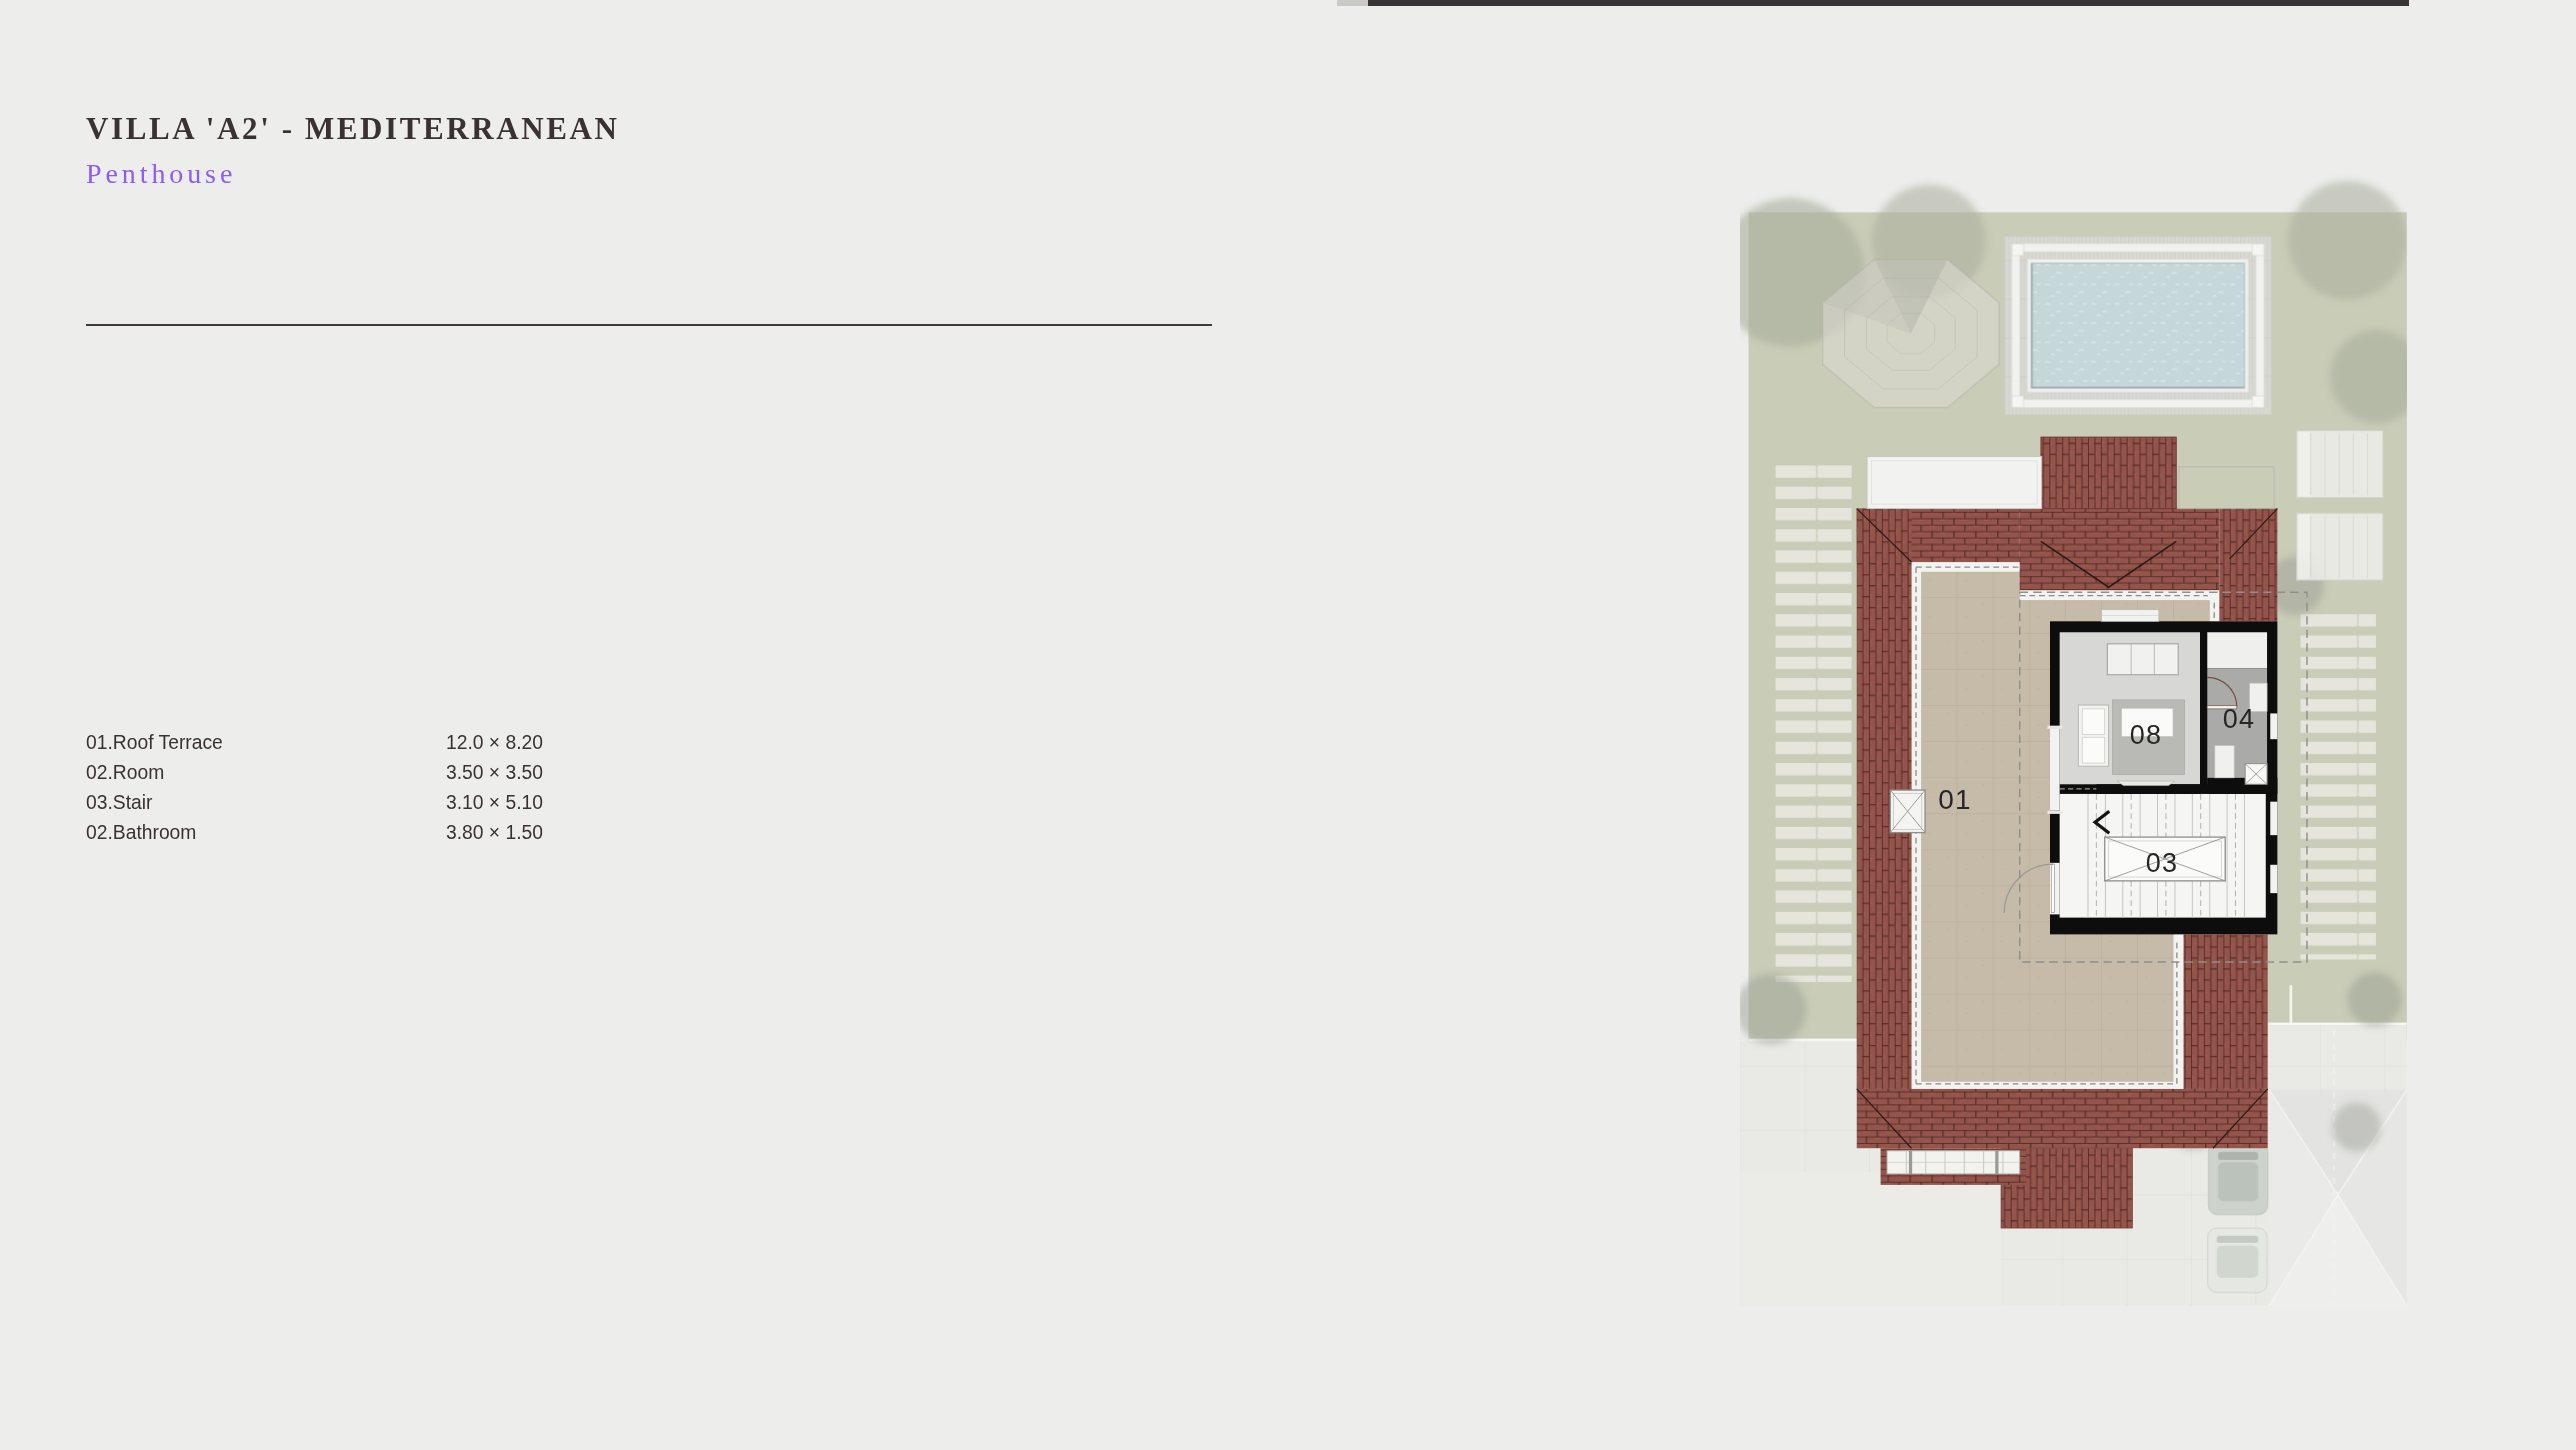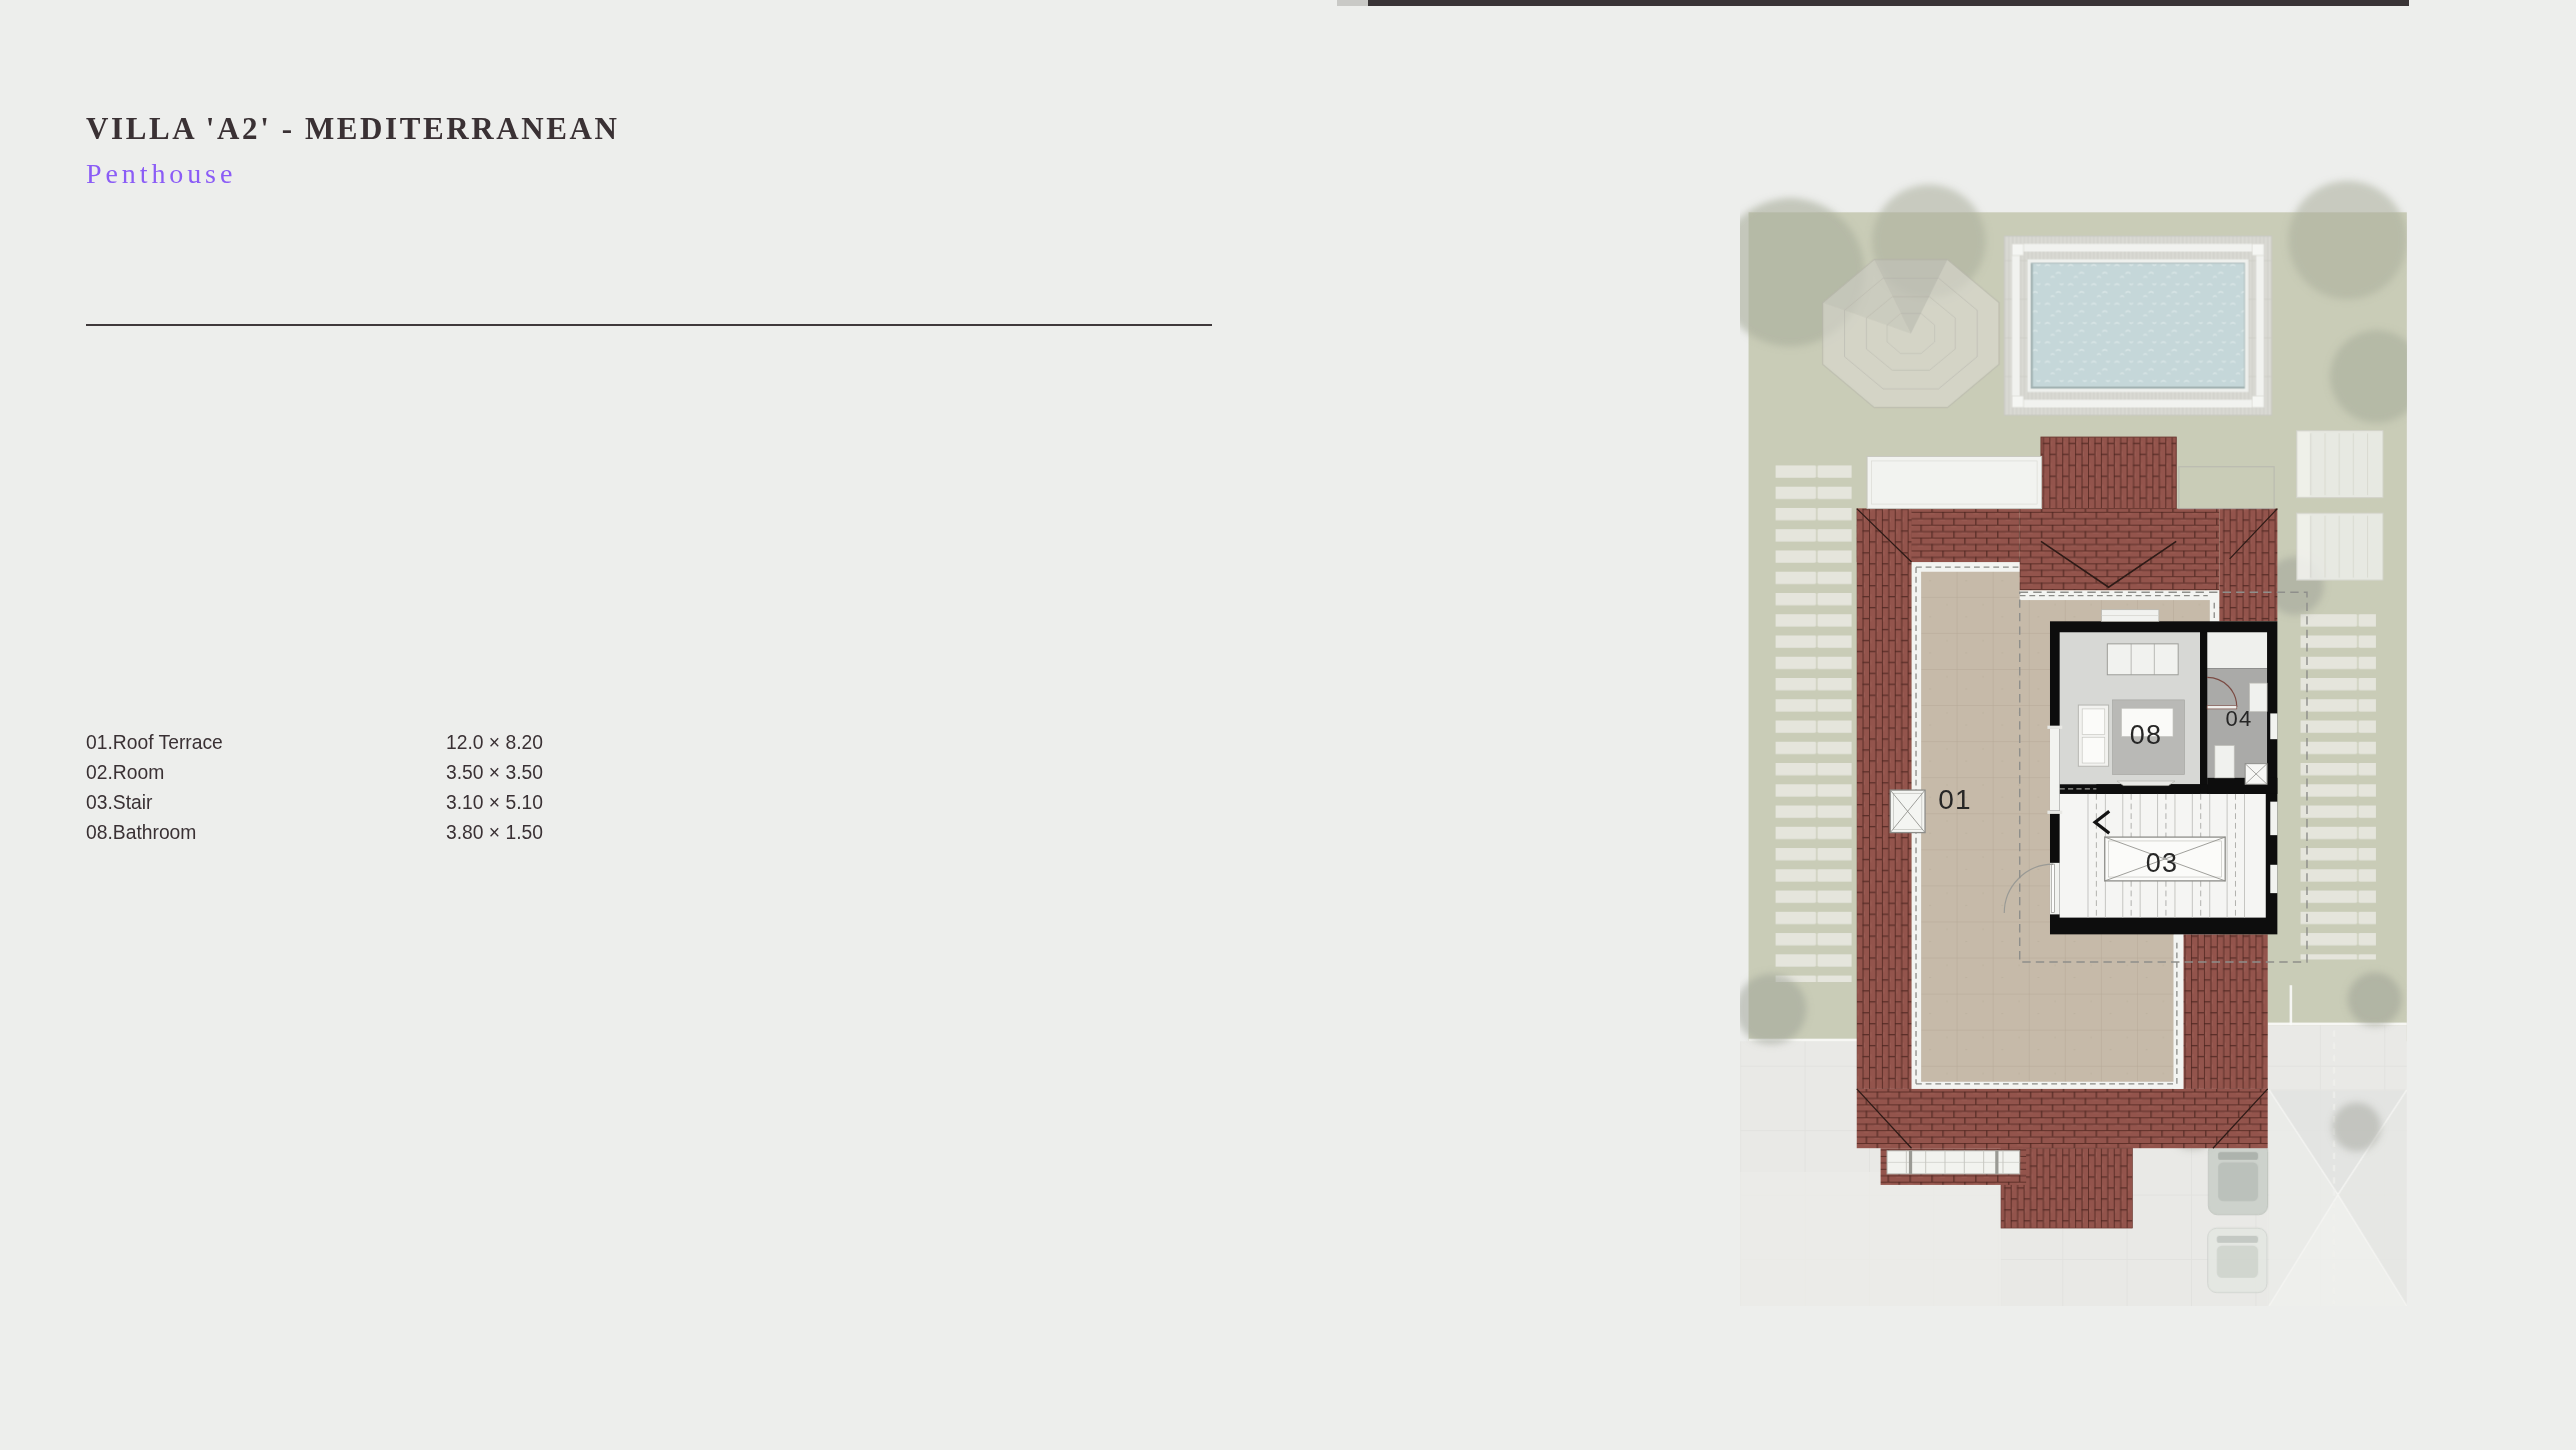--- a/index.html
+++ b/index.html
@@ -19,21 +19,21 @@
   .s-row{display:flex;justify-content:space-between;height:30px;line-height:30px;font-size:19.3px;}
   .s-name{text-align:left;}
   .s-dim{text-align:right;min-width:142px;}
   .plan{position:absolute;left:1740px;top:164px;width:667px;height:1142px;margin:0;}
   .plan svg{position:absolute;left:0;top:0;width:100%;height:100%;}
   .plan-label{position:absolute;transform:translate(-50%,-50%);font-size:28px;color:#262626;
      letter-spacing:1.3px;font-family:"Liberation Sans",sans-serif;}
   #lbl-01{left:215px;top:636px;}
   #lbl-02{left:406px;top:571px;font-size:27px;}
   #lbl-03{left:422px;top:699px;font-size:27px;}
-  #lbl-04{left:499px;top:555px;font-size:22px;}
+  #lbl-04{left:499px;top:555px;font-size:27px;}
 </style>
 </head>
 <body>
 
 <div id="page">
 
   <div class="topbar-light"></div>
   <div class="topbar-dark"></div>
 
   <h1>VILLA 'A2' - MEDITERRANEAN</h1>
@@ -48,21 +48,21 @@
     </div>
     <div class="s-row">
       <span class="s-name">02.Room</span>
       <span class="s-dim">3.50 × 3.50</span>
     </div>
     <div class="s-row">
       <span class="s-name">03.Stair</span>
       <span class="s-dim">3.10 × 5.10</span>
     </div>
     <div class="s-row">
-      <span class="s-name">08.Bathroom</span>
+      <span class="s-name">02.Bathroom</span>
       <span class="s-dim">3.80 × 1.50</span>
     </div>
   </section>
 
   <figure class="plan">
     <svg viewBox="0 0 1035 1773" xmlns="http://www.w3.org/2000/svg">
       <defs>
         <pattern id="tilesH" width="34" height="20" patternUnits="userSpaceOnUse">
           <rect width="34" height="20" fill="#93544c"></rect>
           <path d="M0,0.8 H34 M0,10.8 H34" stroke="#5e3029" stroke-width="1.6"></path>

